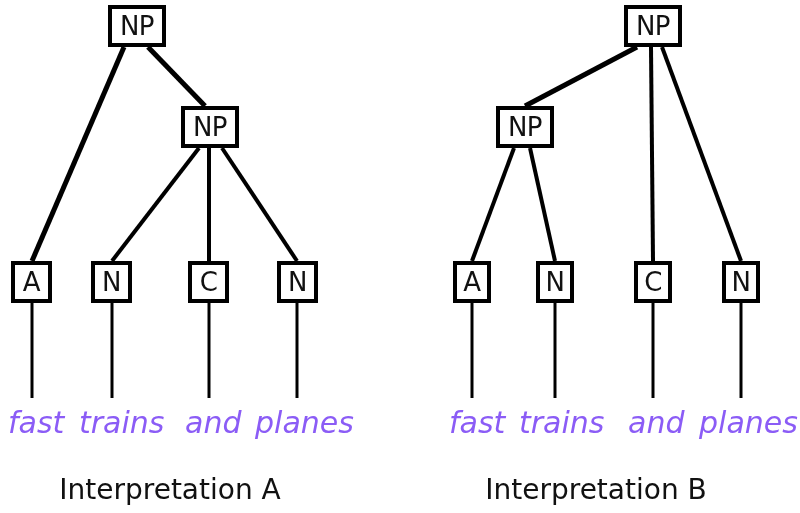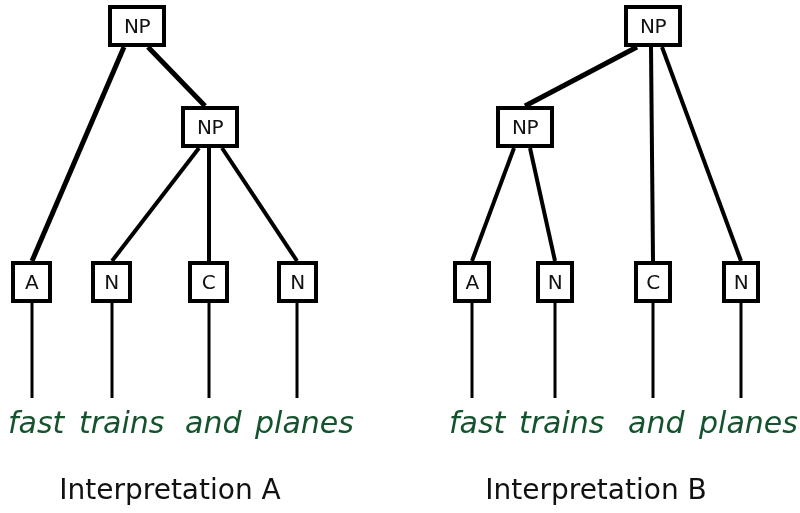--- a/index.html
+++ b/index.html
@@ -29,36 +29,36 @@
   }
   .node-box {
     position: absolute;
     box-sizing: border-box;
     border: 4px solid #000000;
     background: #ffffff;
     display: flex;
     align-items: center;
     justify-content: center;
     font-family: "DejaVu Sans", "Liberation Sans", sans-serif;
-    font-size: 20px;
+    font-size: 26px;
     line-height: 1;
     letter-spacing: -0.5px;
     color: #111111;
   }
   .node-box.nt-np { width: 58px; height: 42px; }
   .node-box.nt-small { width: 41px; height: 42px; }
   .node-box.nt-small-b { width: 38px; height: 42px; }
   .word {
     position: absolute;
     font-family: "DejaVu Sans", "Liberation Sans", sans-serif;
     font-style: italic;
     font-size: 30px;
     line-height: 1;
     white-space: nowrap;
-    color: #14532d;
+    color: #8b5cf6;
   }
   .caption {
     position: absolute;
     font-family: "DejaVu Sans", "Liberation Sans", sans-serif;
     font-size: 28px;
     line-height: 1;
     white-space: nowrap;
     color: #111111;
     text-align: center;
   }

